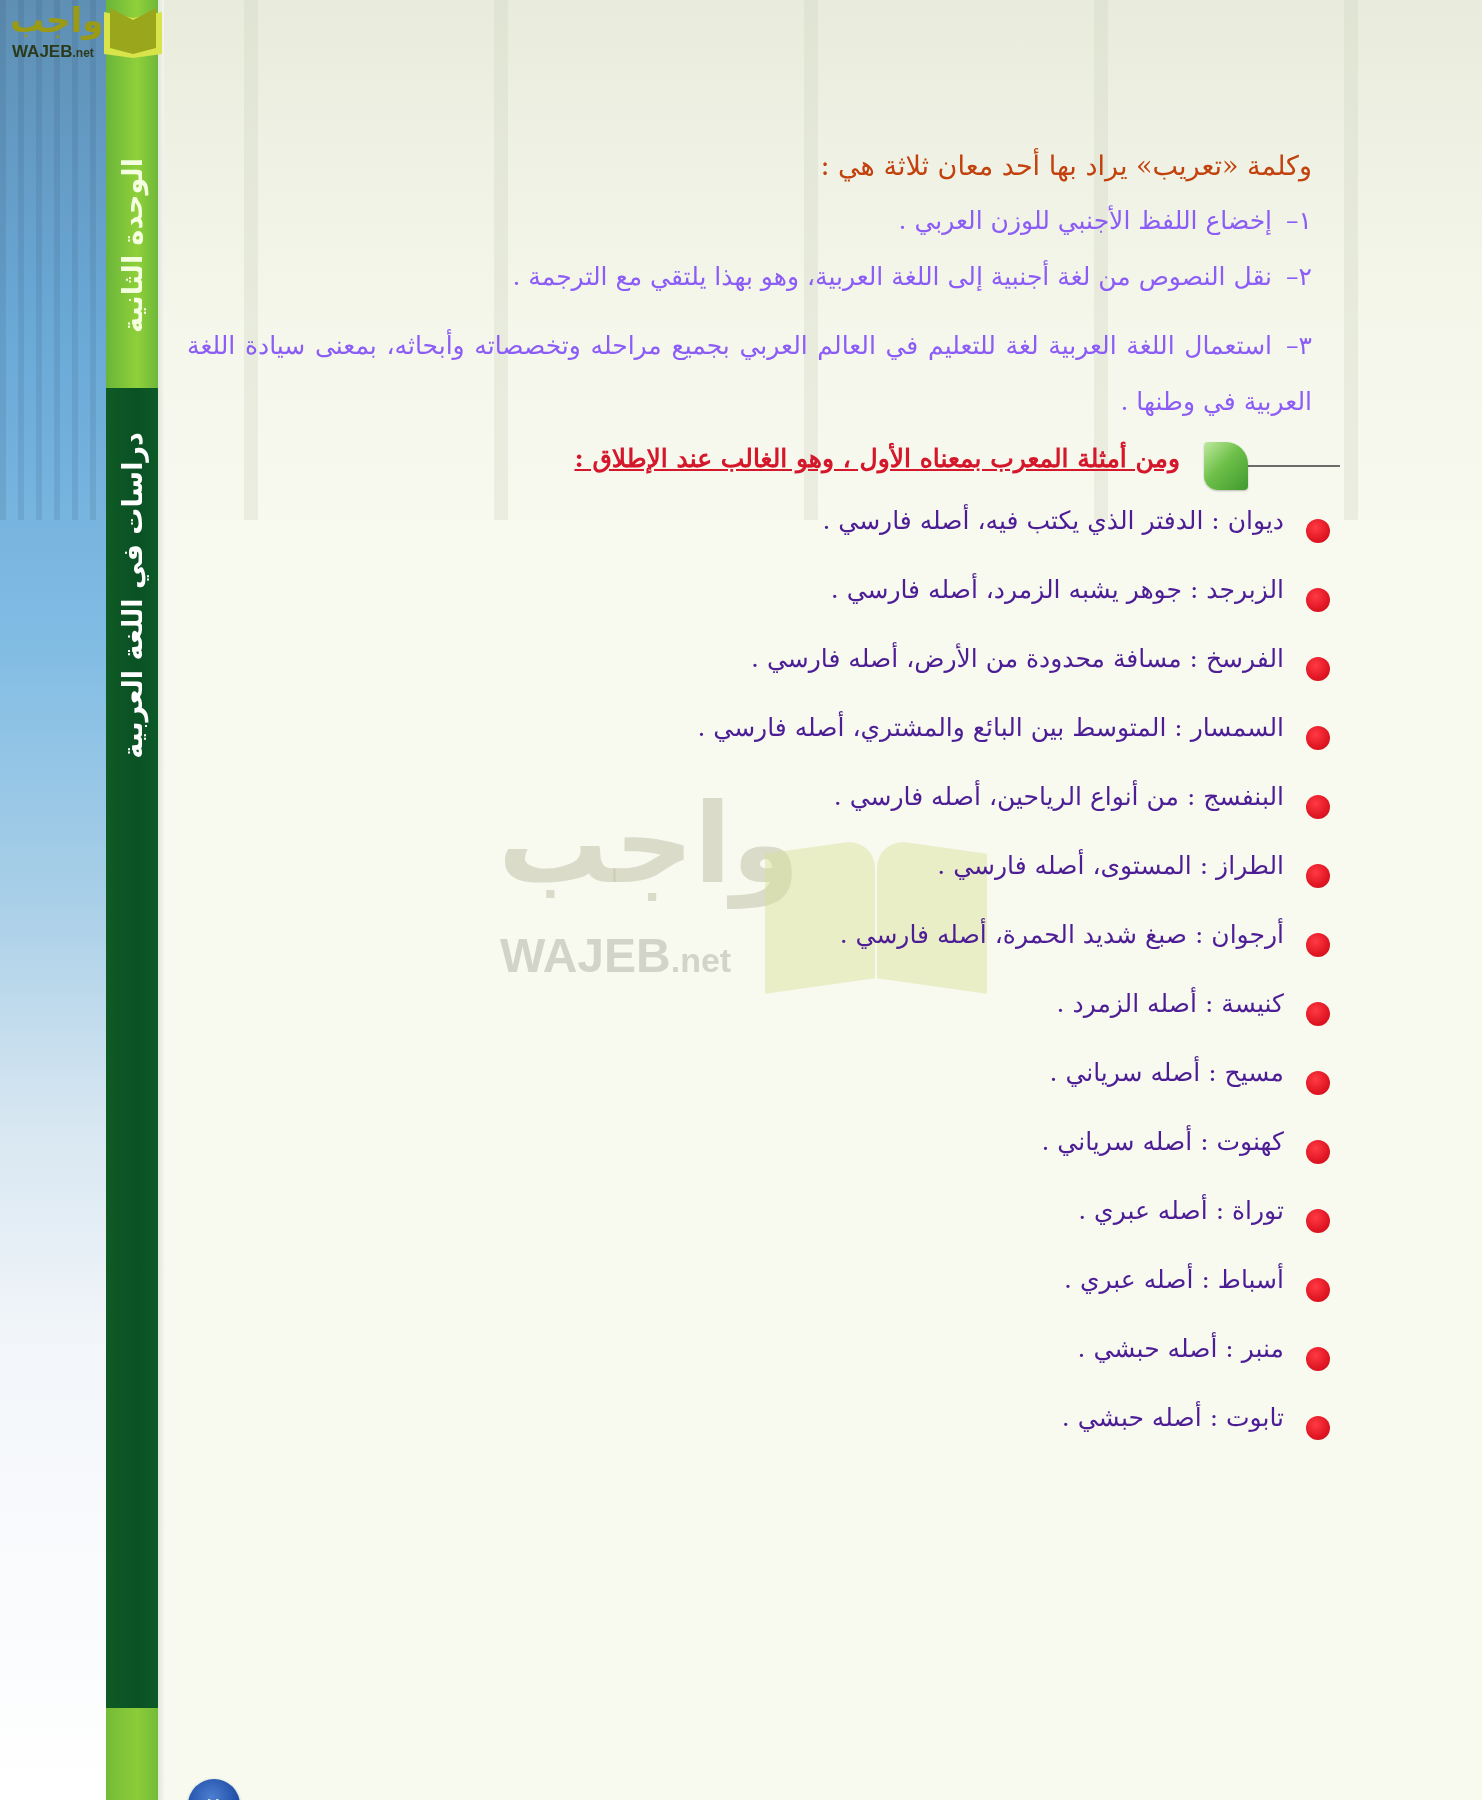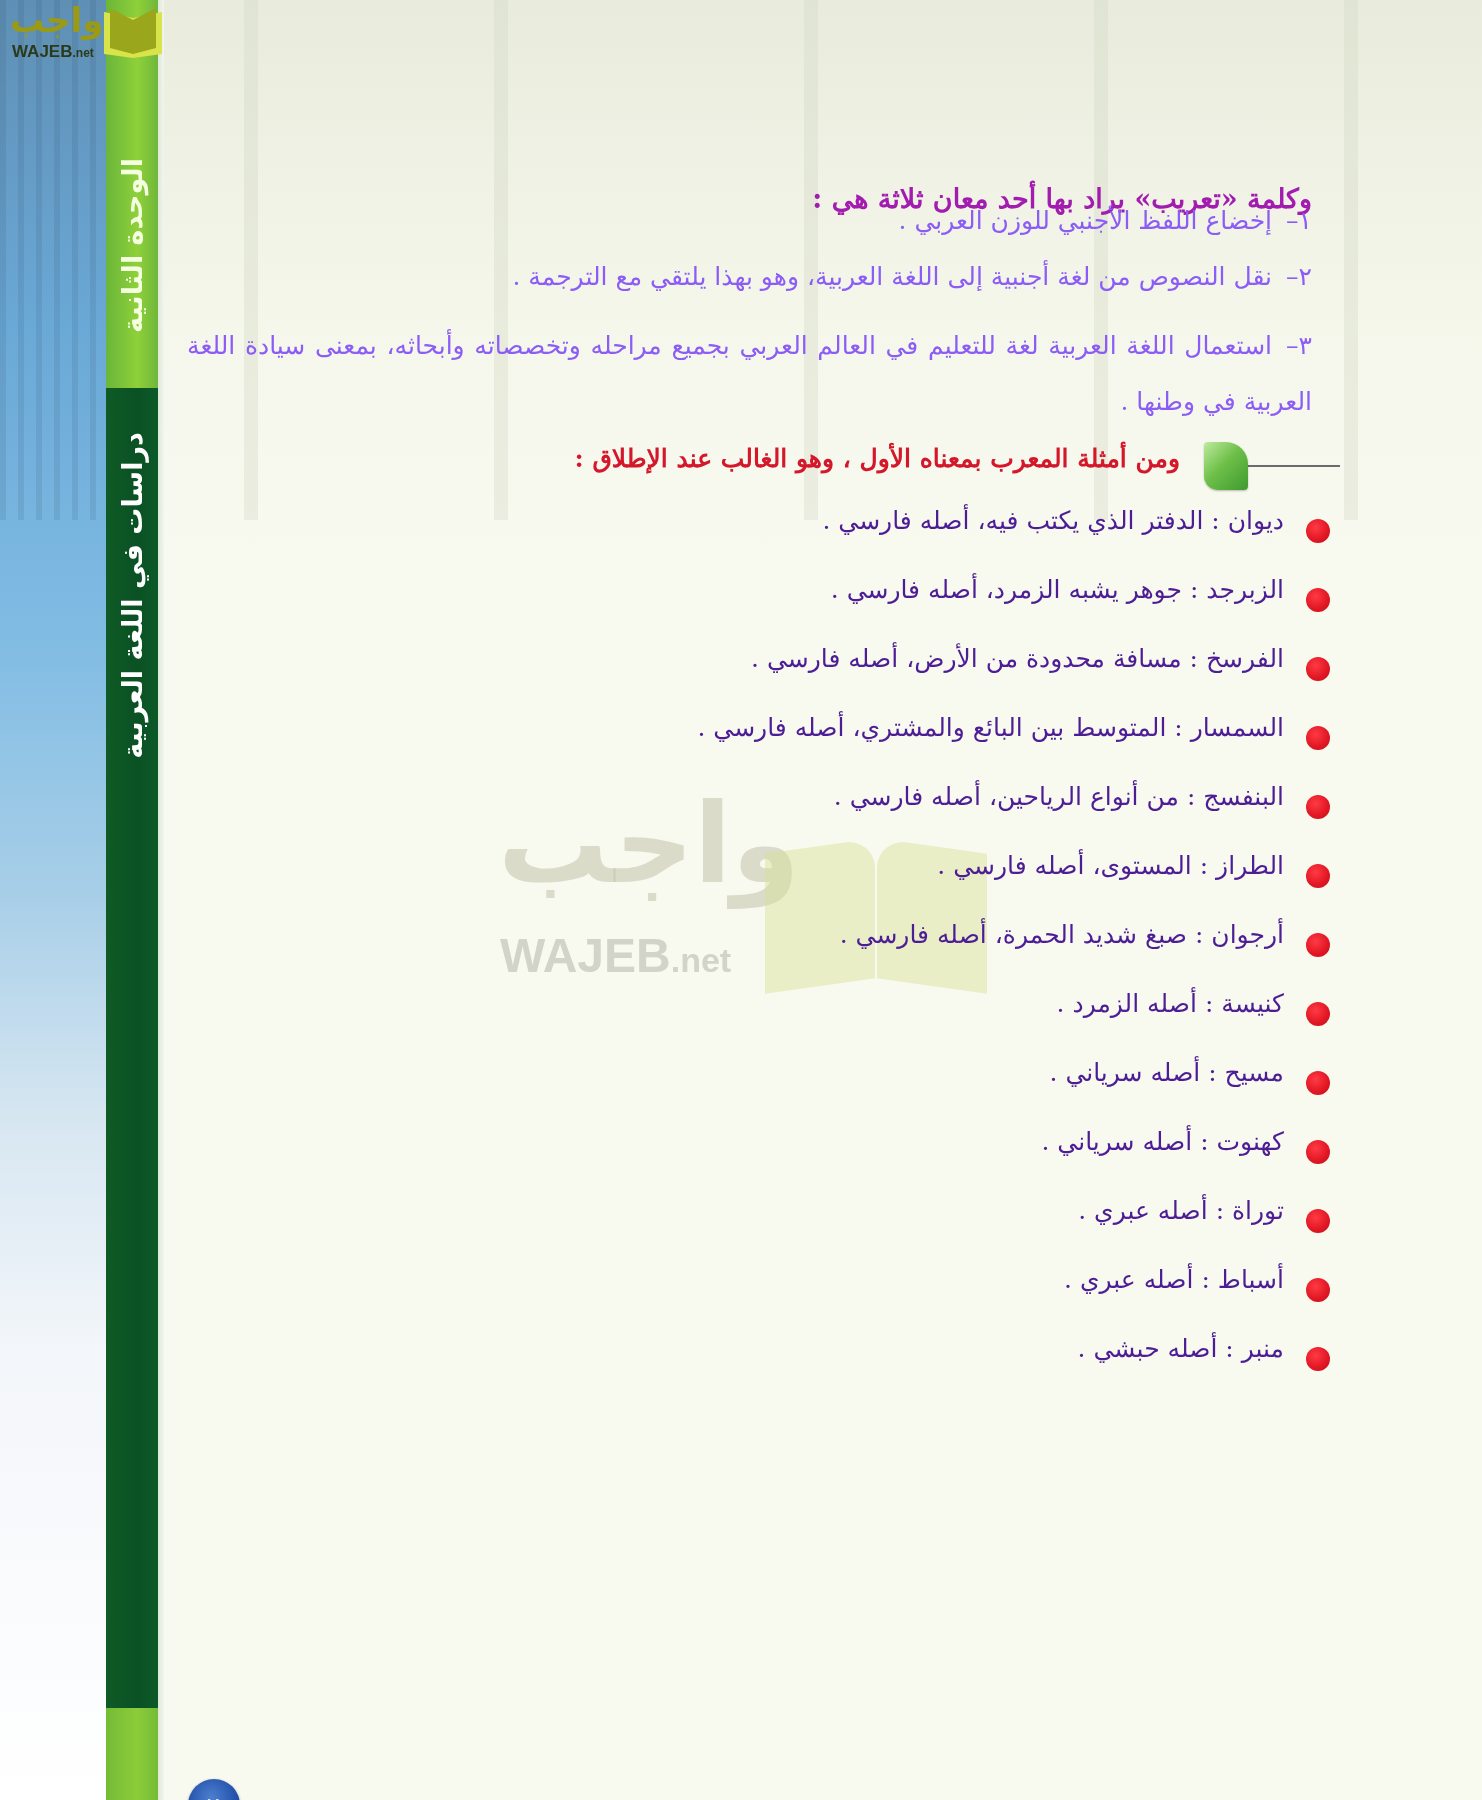--- a/index.html
+++ b/index.html
@@ -46,40 +46,40 @@
     position:absolute; left:164px; top:0; width:1318px; height:560px;
     background:
       linear-gradient(180deg, rgba(220,225,205,.55) 0%, rgba(240,243,228,.3) 60%, rgba(248,249,239,0) 100%);
   }
   .bg-arch .col { position:absolute; top:0; width:14px; height:520px; background:rgba(210,216,196,.35); }
 
   .content { position:absolute; left:200px; top:0; width:1140px; direction:rtl; color:#222; }
 
   .heading {
     position:absolute; right:28px; top:150px;
-    font-weight:bold; font-size:27px; color:#a21caf; white-space:nowrap;margin-top:33px;
+    font-weight:normal; font-size:27px; color:#c2410c; white-space:nowrap;
   }
   .num-item {
     position:absolute; right:28px; font-size:25px; color:#8b5cf6; white-space:nowrap;
   }
   .num-item .n { display:inline-block; margin-left:14px; }
   .num-wrap { white-space:normal; width:1125px; line-height:56px; text-align:justify; }
 
   .subhead {
     position:absolute; right:0; top:438px; height:50px; width:1140px;
   }
   .subhead .line { position:absolute; right:0; top:27px; width:120px; height:2px; background:#6b6b6b; }
   .subhead .leaf {
     position:absolute; right:92px; top:4px; width:44px; height:48px;
     background:linear-gradient(135deg,#bfeaa0 0%,#6fc04a 45%,#3f9a2e 100%);
     border-radius:4px 22px 4px 14px;
     box-shadow:0 1px 2px rgba(0,0,0,.25);
   }
   .subhead .text {
-    position:absolute; right:160px; top:6px; font-weight:bold; font-size:25px; color:#d4172a; white-space:nowrap;
+    position:absolute; right:160px; top:6px; font-weight:bold; font-size:25px; color:#d4172a; white-space:nowrap;text-decoration:underline;
   }
 
   .list { position:absolute; right:0; top:512px; width:1140px; margin:0; padding:0; list-style:none; }
   .list li {
     height:69px; position:relative;
   }
   .list .bullet {
     position:absolute; right:10px; top:7px; width:24px; height:24px; border-radius:50%;
     background:radial-gradient(circle at 40% 35%, #ff3a45, #e01623 60%, #c40f1c);
   }
@@ -213,16 +213,20 @@
         <span class="txt">توراة : أصله عبري .</span>
       </li>
     <li>
         <span class="bullet"></span>
         <span class="txt">أسباط : أصله عبري .</span>
       </li>
     <li>
         <span class="bullet"></span>
         <span class="txt">منبر : أصله حبشي .</span>
       </li>
+    <li>
+        <span class="bullet"></span>
+        <span class="txt">تابوت : أصله حبشي .</span>
+      </li>
   </ul>
 </div>
 
 <div class="page-no">٨١</div>
 
 </body></html>

